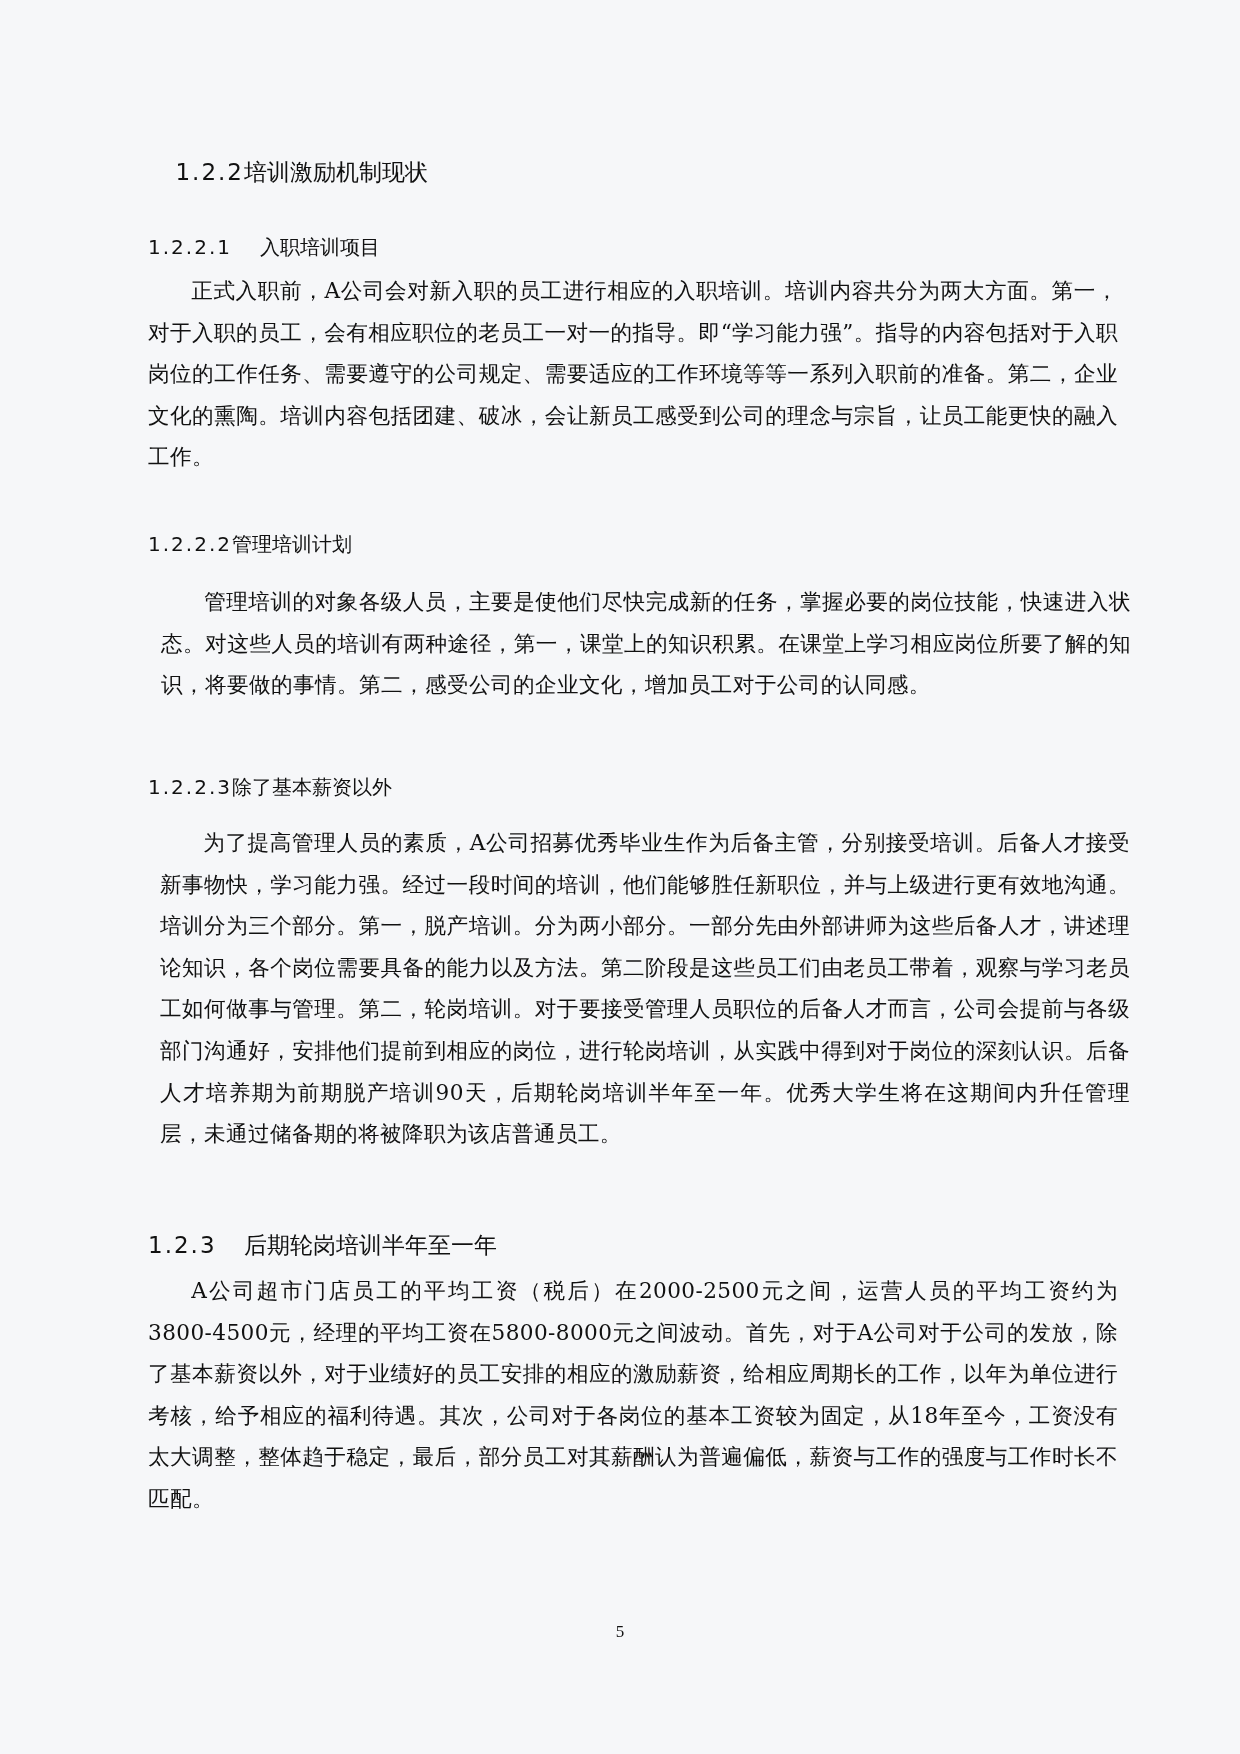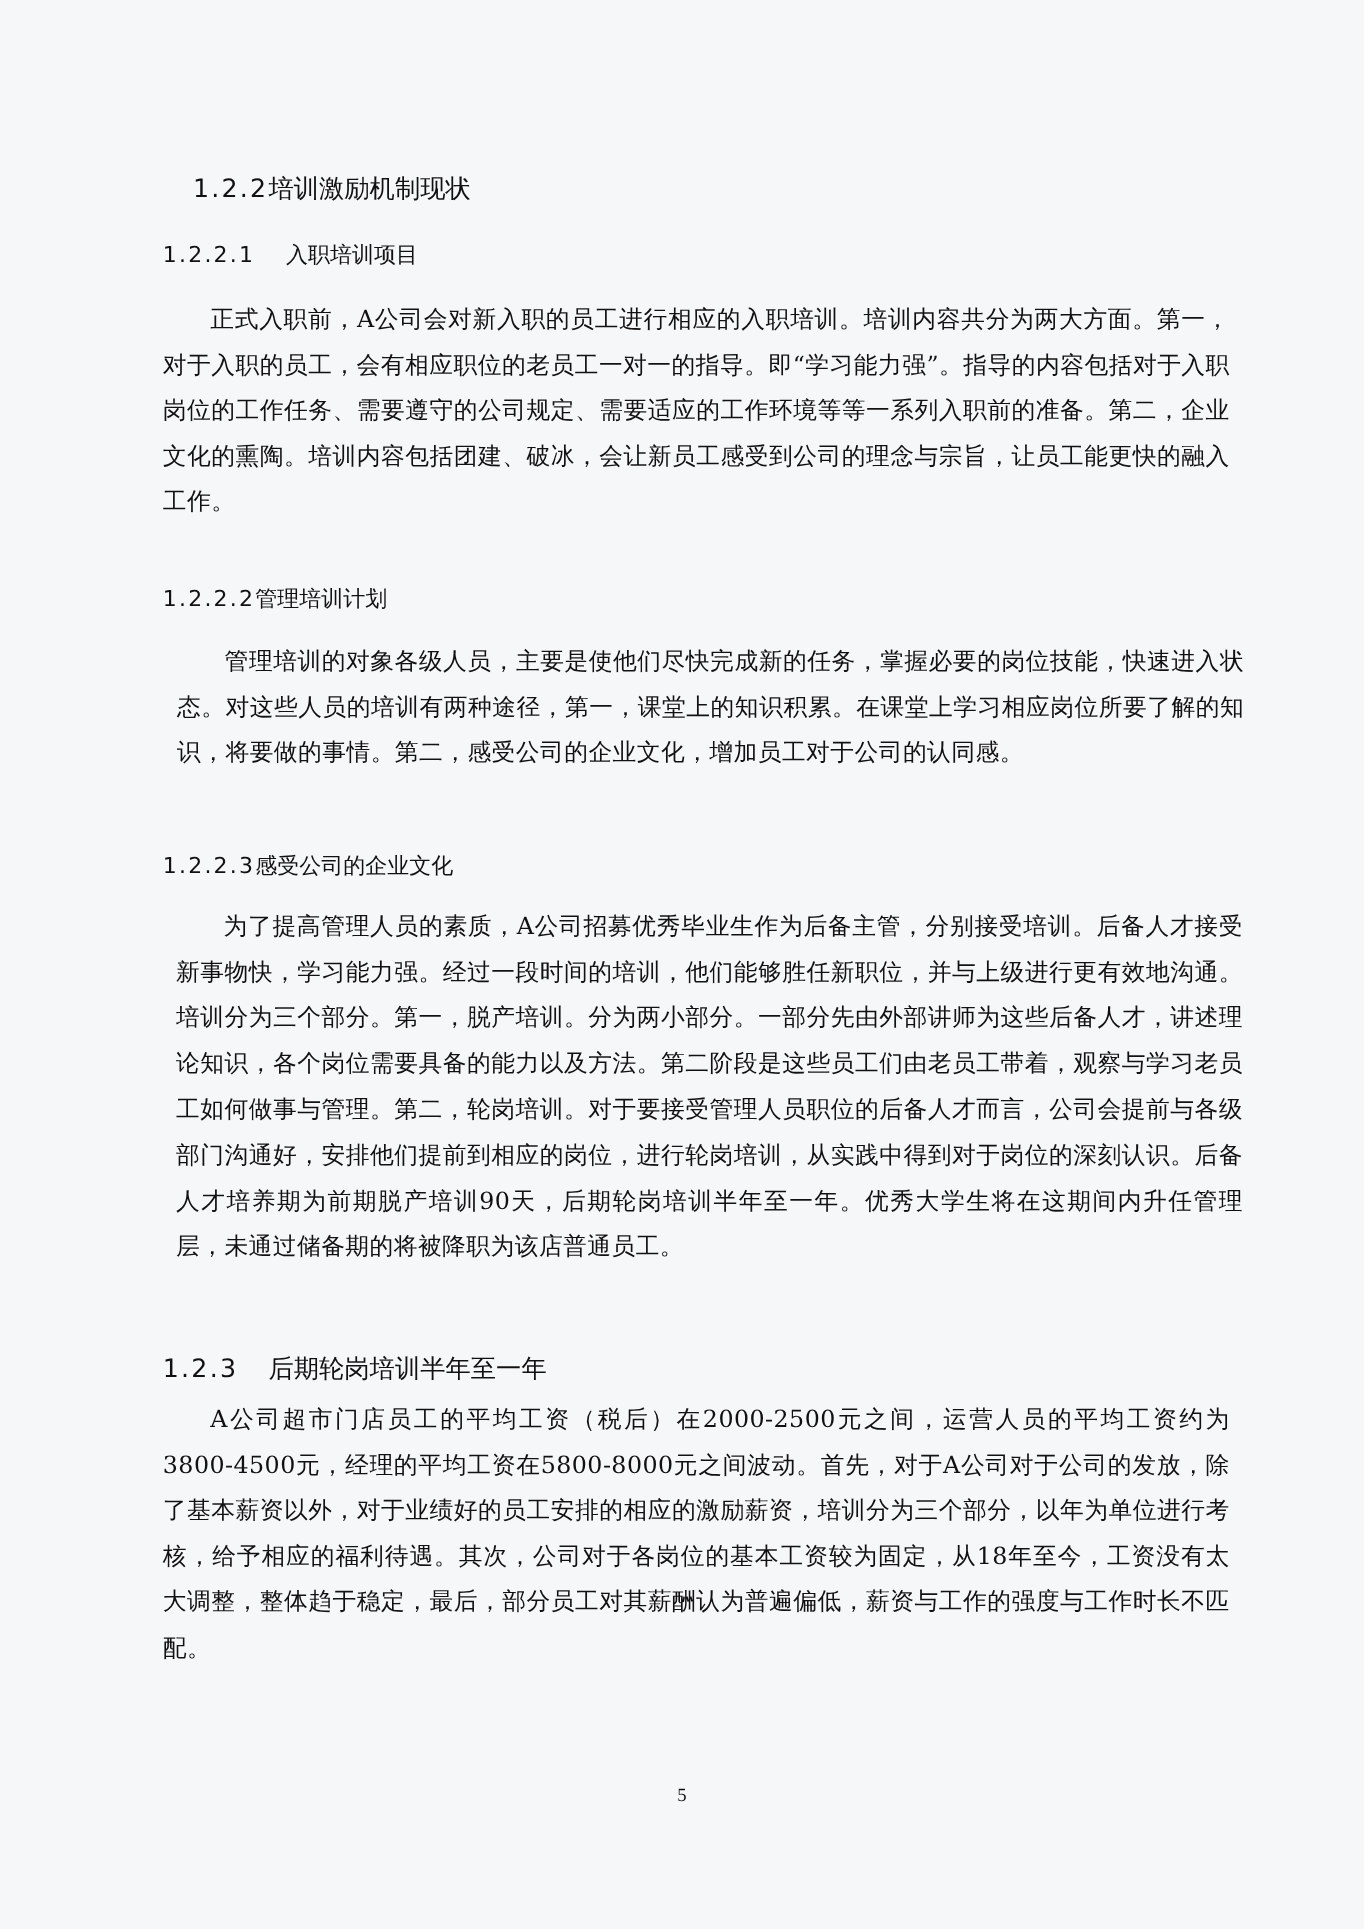--- a/index.html
+++ b/index.html
@@ -38,39 +38,39 @@
   </style>
 </head>
 <body>
 
 <div class="page">
 
   <div class="h2" style="top:157px;text-align:right;">
     <span class="num">1.2.2</span><span>培训激励机制现状</span>
   </div>
 
-  <div class="h3" style="top:217px;">
+  <div class="h3" style="top:233px;">
     <span class="num gap">1.2.2.1</span><span>入职培训项目</span>
   </div>
 
   <p class="para" style="top:270px; margin:0;">正式入职前，A公司会对新入职的员工进行相应的入职培训。培训内容共分为两大方面。第一，对于入职的员工，会有相应职位的老员工一对一的指导。即“学习能力强”。指导的内容包括对于入职岗位的工作任务、需要遵守的公司规定、需要适应的工作环境等等一系列入职前的准备。第二，企业文化的熏陶。培训内容包括团建、破冰，会让新员工感受到公司的理念与宗旨，让员工能更快的融入工作。</p>
 
   <div class="h3" style="top:530px;">
     <span class="num">1.2.2.2</span><span>管理培训计划</span>
   </div>
 
   <p class="para" style="top:568px; margin:13px;">管理培训的对象各级人员，主要是使他们尽快完成新的任务，掌握必要的岗位技能，快速进入状态。对这些人员的培训有两种途径，第一，课堂上的知识积累。在课堂上学习相应岗位所要了解的知识，将要做的事情。第二，感受公司的企业文化，增加员工对于公司的认同感。</p>
 
   <div class="h3" style="top:773px;">
-    <span class="num">1.2.2.3</span><span>感受公司的企业文化</span>
+    <span class="num">1.2.2.3</span><span>除了基本薪资以外</span>
   </div>
 
   <p class="para" style="top:810px; margin:12px;">为了提高管理人员的素质，A公司招募优秀毕业生作为后备主管，分别接受培训。后备人才接受新事物快，学习能力强。经过一段时间的培训，他们能够胜任新职位，并与上级进行更有效地沟通。培训分为三个部分。第一，脱产培训。分为两小部分。一部分先由外部讲师为这些后备人才，讲述理论知识，各个岗位需要具备的能力以及方法。第二阶段是这些员工们由老员工带着，观察与学习老员工如何做事与管理。第二，轮岗培训。对于要接受管理人员职位的后备人才而言，公司会提前与各级部门沟通好，安排他们提前到相应的岗位，进行轮岗培训，从实践中得到对于岗位的深刻认识。后备人才培养期为前期脱产培训90天，后期轮岗培训半年至一年。优秀大学生将在这期间内升任管理层，未通过储备期的将被降职为该店普通员工。</p>
 
   <div class="h2" style="top:1230px;">
     <span class="num">1.2.3</span><span>后期轮岗培训半年至一年</span>
   </div>
 
-  <p class="para" style="top:1270px; margin:0;">A公司超市门店员工的平均工资（税后）在2000-2500元之间，运营人员的平均工资约为3800-4500元，经理的平均工资在5800-8000元之间波动。首先，对于A公司对于公司的发放，除了基本薪资以外，对于业绩好的员工安排的相应的激励薪资，培训分为三个部分，以年为单位进行考核，给予相应的福利待遇。其次，公司对于各岗位的基本工资较为固定，从18年至今，工资没有太大调整，整体趋于稳定，最后，部分员工对其薪酬认为普遍偏低，薪资与工作的强度与工作时长不匹配。</p>
+  <p class="para" style="top:1270px; margin:0;">A公司超市门店员工的平均工资（税后）在2000-2500元之间，运营人员的平均工资约为3800-4500元，经理的平均工资在5800-8000元之间波动。首先，对于A公司对于公司的发放，除了基本薪资以外，对于业绩好的员工安排的相应的激励薪资，给相应周期长的工作，以年为单位进行考核，给予相应的福利待遇。其次，公司对于各岗位的基本工资较为固定，从18年至今，工资没有太大调整，整体趋于稳定，最后，部分员工对其薪酬认为普遍偏低，薪资与工作的强度与工作时长不匹配。</p>
 
 </div>
 
 <div class="page-number">5</div>
 
 </body></html>

